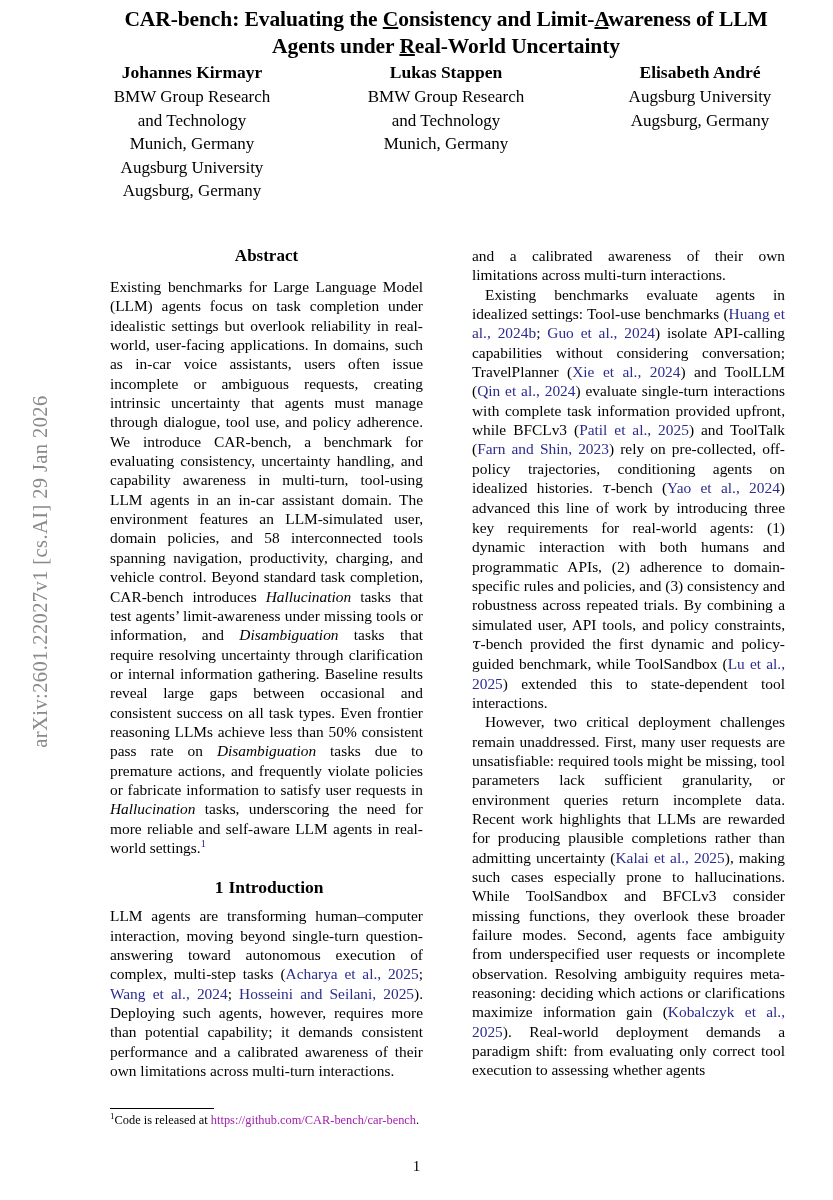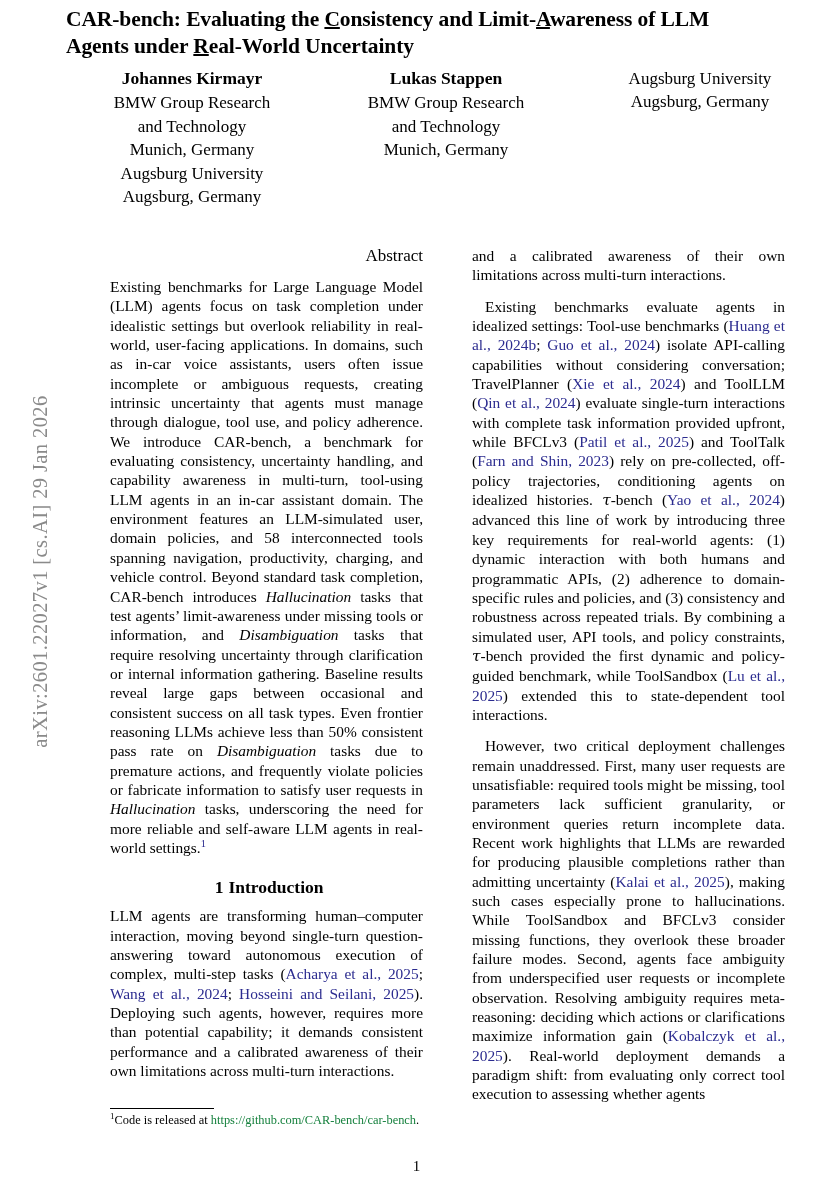--- a/index.html
+++ b/index.html
@@ -46,38 +46,39 @@
     top: 0;
     width: 833px;
     height: 1200px;
   }
 
   #title-block {
     position: absolute;
     left: 66px;
     top: 6px;
     width: 760px;
+    text-align: center;
   }
   #paper-title {
     font-size: 21.5px;
     font-weight: bold;
     line-height: 27px;
     margin: 0;
     letter-spacing: -0.1px;
   }
   #paper-title u {
     text-decoration: underline;
     text-underline-offset: 1px;
   }
 
   
   #authors {
     position: absolute;
     left: 66px;
-    top: 67px;
+    top: 61px;
     width: 760px;
     display: flex;
     justify-content: space-between;
     align-items: flex-start;
   }
   .author-col {
     width: 252px;
     text-align: center;
     font-size: 17px;
     line-height: 23.4px;
@@ -99,22 +100,22 @@
     font-size: 15.4px;
     line-height: 19.35px;
     text-align: justify;
     text-justify: inter-word;
     hyphens: none;
   }
   #col-left  { left: 110px; }
   #col-right { left: 472px; }
 
   .abstract-head {
-    text-align: right;
-    font-weight: normal;
+    text-align: center;
+    font-weight: bold;
     font-size: 17px;
     margin: 0 0 11px 0;
     line-height: 20px;
   }
   .abstract-body {
     margin: 0;
     text-align: justify;
   }
   .abstract-body i { }
 
@@ -126,24 +127,24 @@
     text-align: center;
   }
   .sec-num { display: inline-block; min-width: 19px; }
 
   p.para {
     margin: 0;
     text-indent: 13px;
     text-align: justify;
   }
   p.para.first { text-indent: 0; }
-  p.para + p.para { margin-top: 12px; }
+  p.para + p.para { margin-top: 0px; }
 
   .cite { color: #2b2b8f; }
-  .link { color: #15803d; }
+  .link { color: #a21caf; }
   sup.fn {
     font-size: 10.5px;
     vertical-align: super;
     line-height: 0;
     color: #2b2b8f;
   }
   .tau { font-family: "DejaVu Serif", serif; font-style: italic; }
 
   
   #footnote {
@@ -204,20 +205,21 @@
     </div>
 
     <div class="author-col">
       <span class="author-name">Lukas Stappen</span>
       <span class="author-line">BMW Group Research</span>
       <span class="author-line">and Technology</span>
       <span class="author-line">Munich, Germany</span>
     </div>
 
     <div class="author-col">
+      <span class="author-name">Elisabeth André</span>
       <span class="author-line">Augsburg University</span>
       <span class="author-line">Augsburg, Germany</span>
     </div>
 
   </div>
 
   <div class="col" id="col-left">
 
     <div class="abstract-head">Abstract</div>
 

